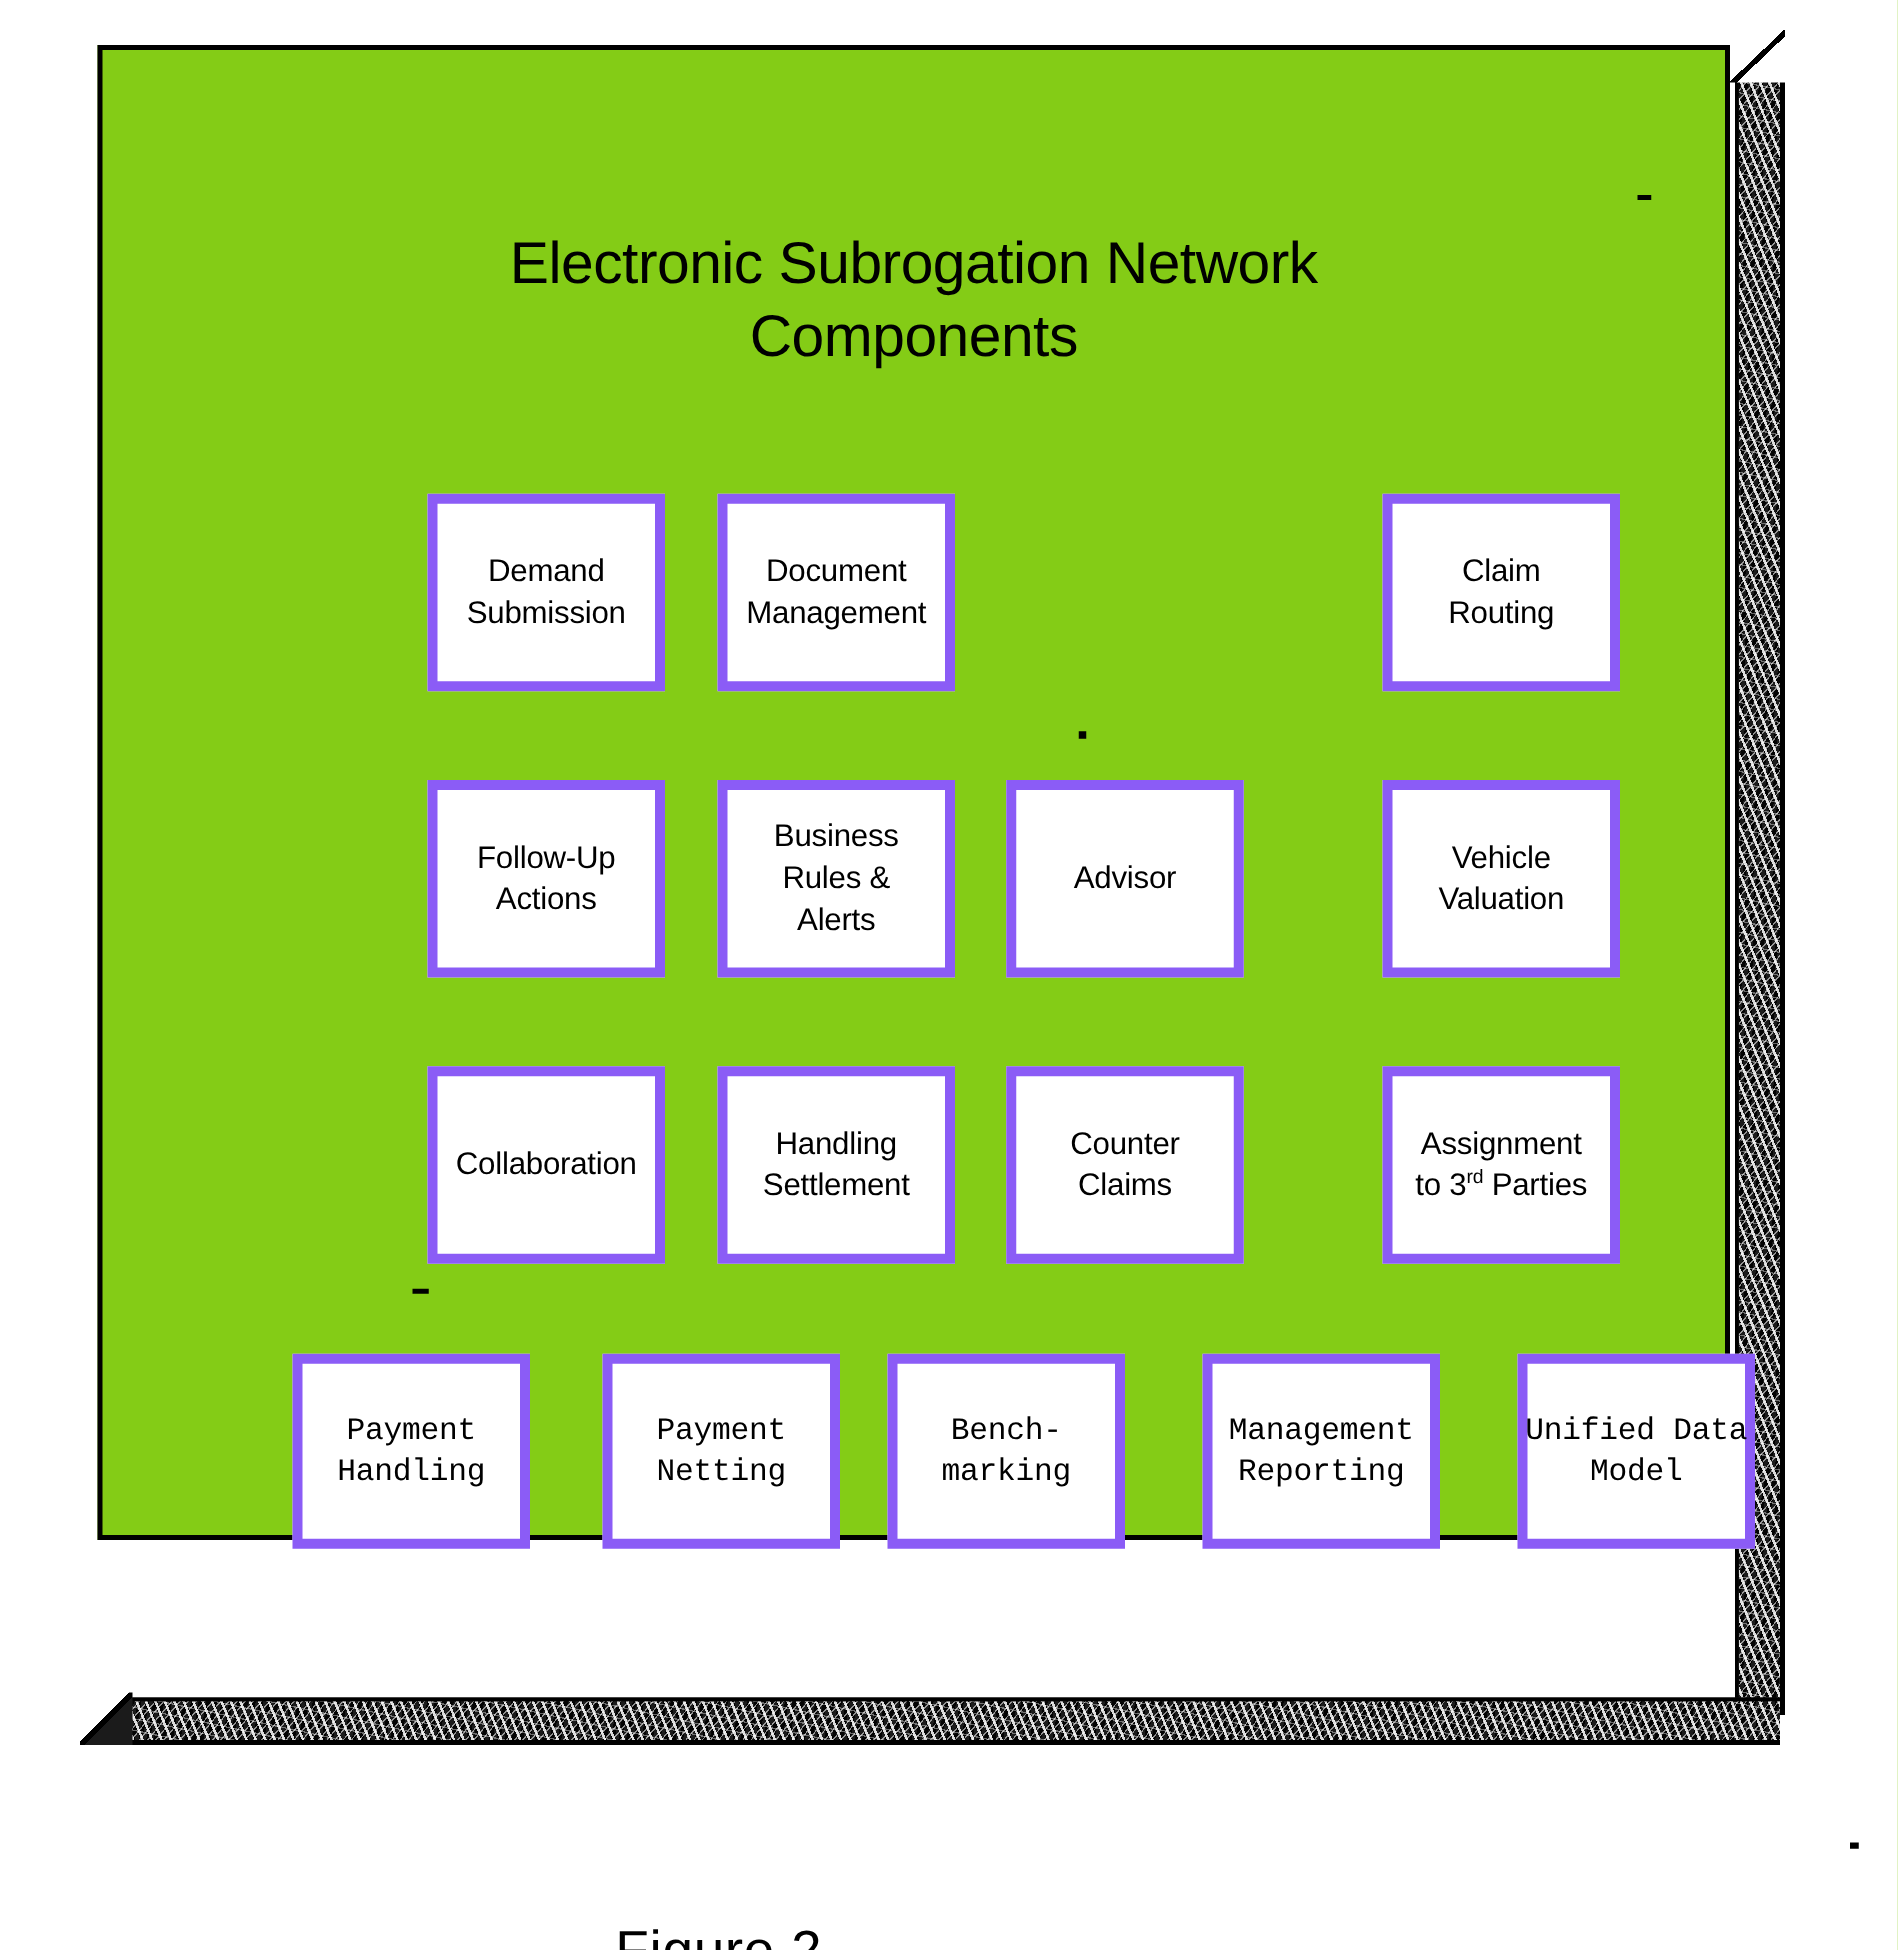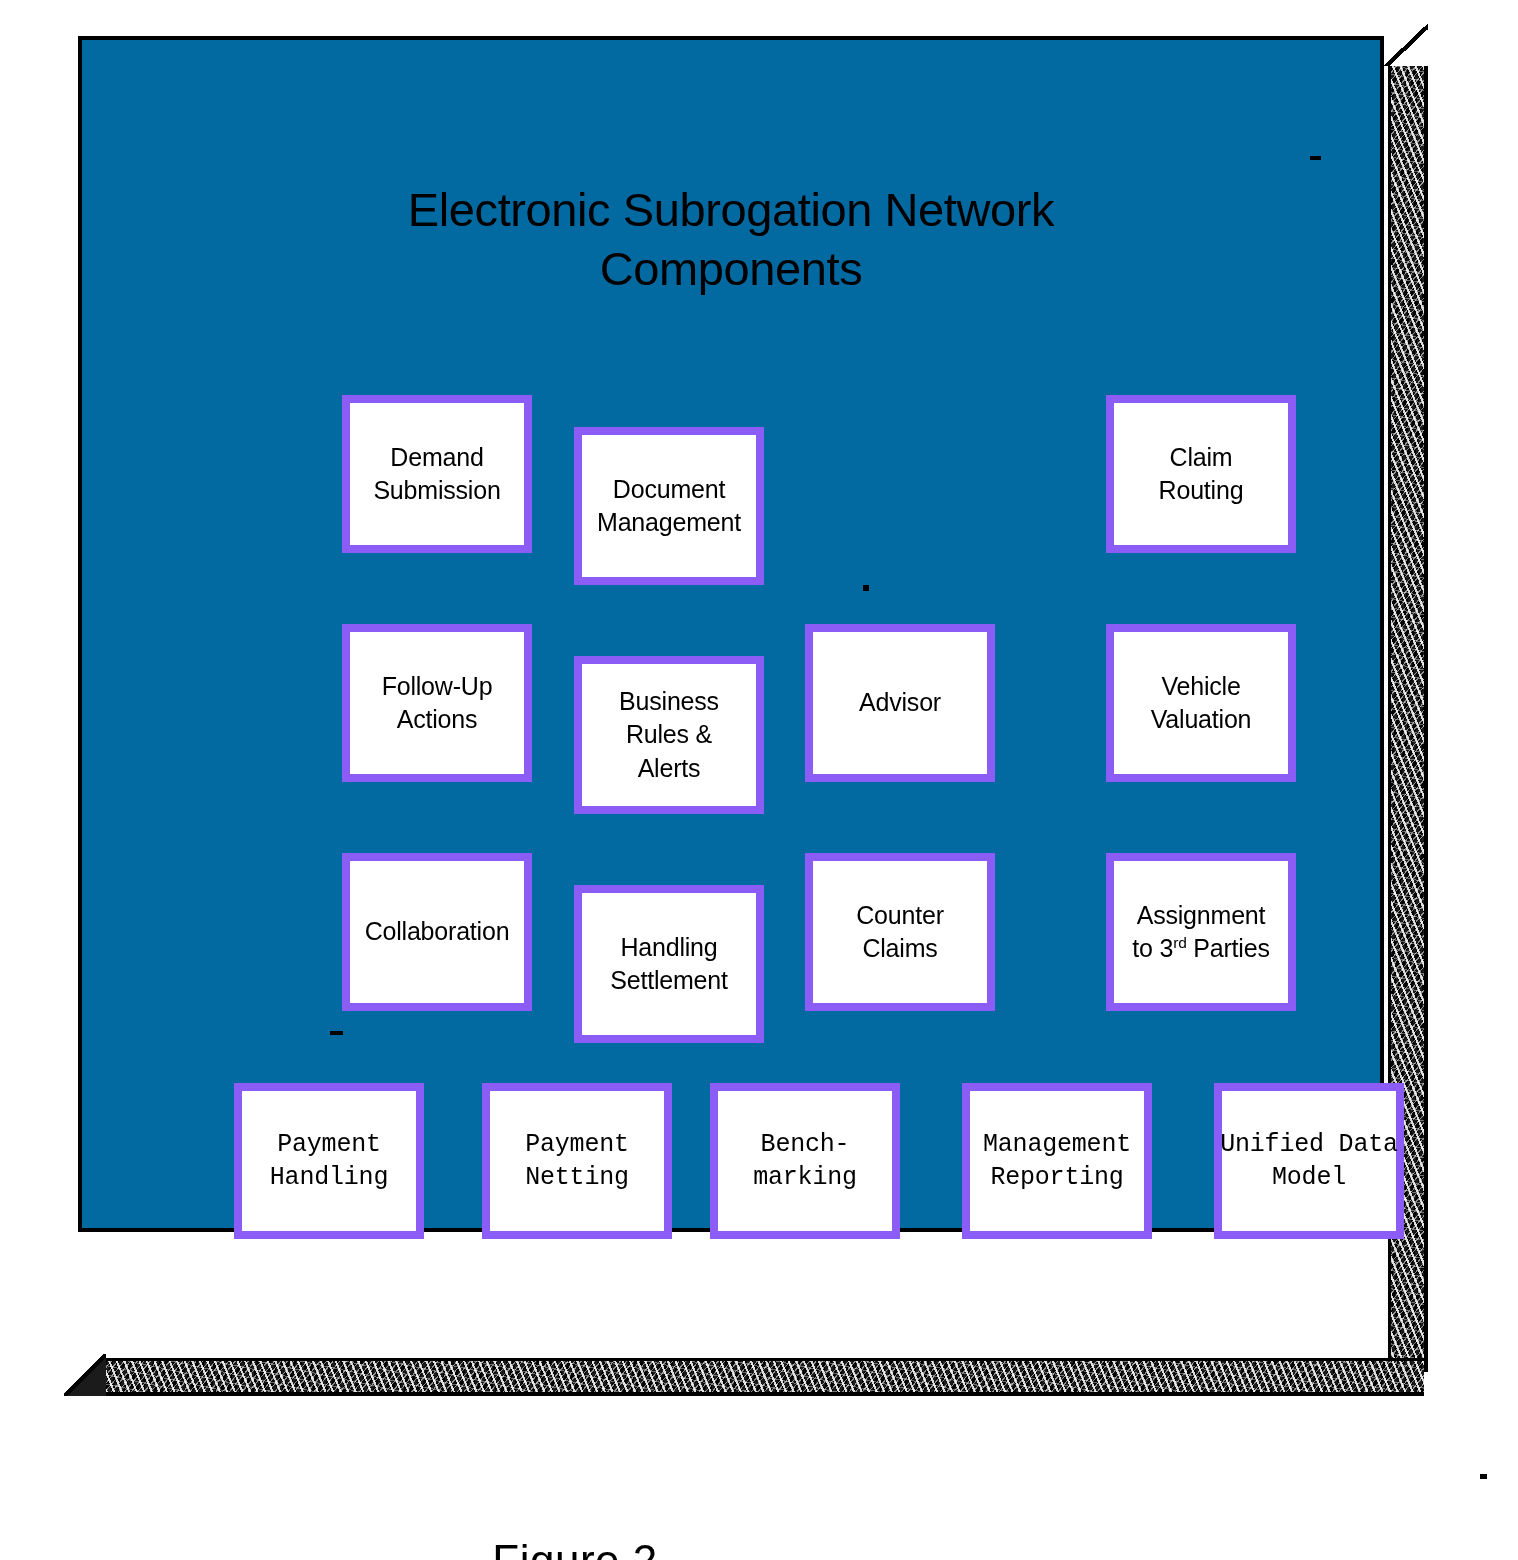--- a/index.html
+++ b/index.html
@@ -75,21 +75,21 @@
       linear-gradient(to bottom right, #ffffff 0 47%, #000000 47% 54%, #1b1b1b 54% 100%);
   }
 
   
   #figure-panel {
     position: absolute;
     left: 14px;
     top: 12px;
     width: 1306px;
     height: 1196px;
-    background: #0369a1;
+    background: #84cc16;
     border: 4px solid #000000;
     box-sizing: border-box;
     padding-left: 36px;
   }
 
   
   #diagram-title {
     position: absolute;
     left: 0;
     top: 140px;
@@ -123,21 +123,21 @@
     vertical-align: super;
     line-height: 0;
   }
 
   
   .grid-box { width: 190px; height: 158px; }
   .r1 { top: 355px; }
   .r2 { top: 584px; }
   .r3 { top: 813px; }
   .c1 { left: 260px; }
-  .c2 { left: 492px; margin-top: 32px; }
+  .c2 { left: 492px; }
   .c3 { left: 723px; }
   .c4 { left: 1024px; }
 
   
   .row4-box { top: 1043px; width: 190px; height: 156px; font-family: Liberation Mono, monospace; }
   .p1 { left: 152px; }
   .p2 { left: 400px; }
   .p3 { left: 628px; }
   .p4 { left: 880px; }
   .p5 { left: 1132px; }

